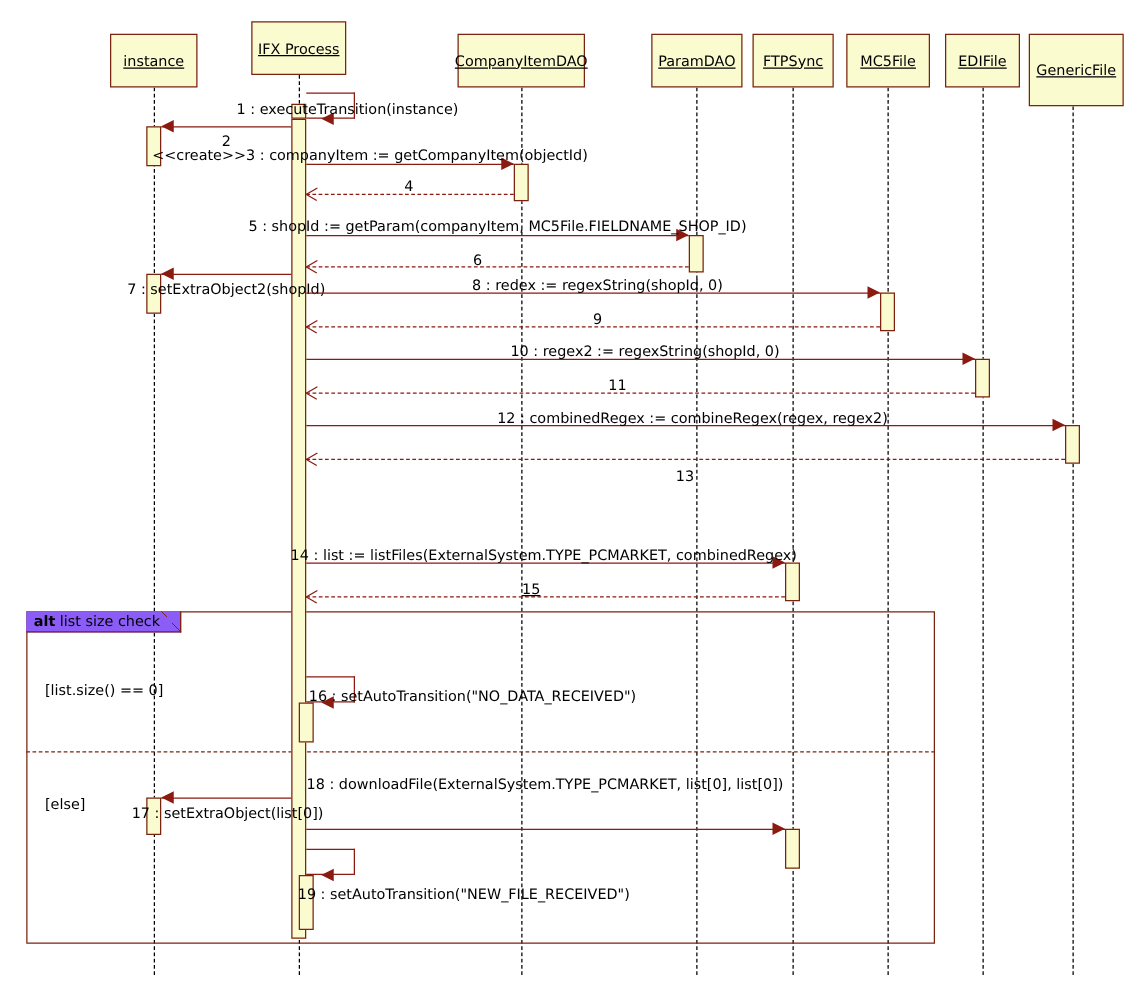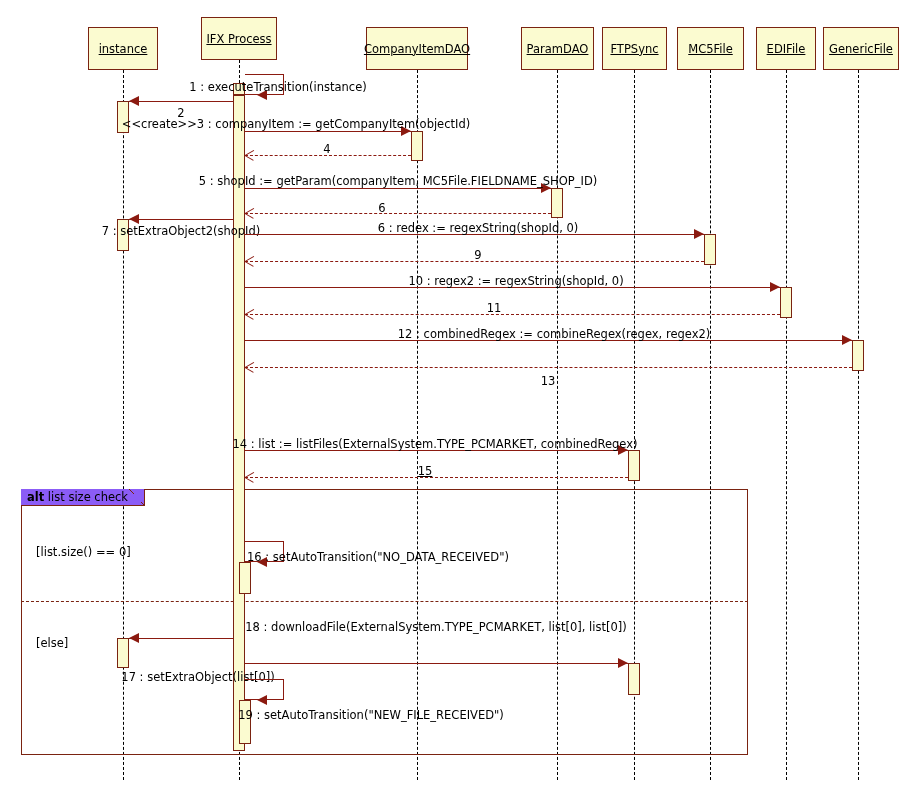--- a/index.html
+++ b/index.html
@@ -93,21 +93,21 @@
       </div>
       <div class="lifeline-dash" style="left: 710px; top: 70px; height: 710px;"></div>
       <div class="lifeline-head" style="left: 677px; top: 27px; width: 67px; height: 43px;">
         <span>MC5File</span>
       </div>
       <div class="lifeline-dash" style="left: 786px; top: 70px; height: 710px;"></div>
       <div class="lifeline-head" style="left: 756px; top: 27px; width: 60px; height: 43px;">
         <span>EDIFile</span>
       </div>
       <div class="lifeline-dash" style="left: 858px; top: 70px; height: 710px;"></div>
-      <div class="lifeline-head" style="left: 823px; top: 27px; width: 76px; height: 43px;">
+      <div class="lifeline-head" style="left: 823px; top: 27px; width: 76px; height: 58px;">
         <span>GenericFile</span>
       </div>
     </div>
   <div id="layer-frame">
       <div class="frame" style="left: 21px; top: 489px; width: 727px; height: 266px;"></div>
       <div class="frame-divider" style="left: 21px; top: 601px; width: 727px;"></div>
       <div class="frame-tag" style="left: 21px; top: 489px;"><b>alt</b> <span>list size check</span><span class="slash"></span></div>
       <div class="guard" style="left: 36px; top: 524px;">[list.size() == 0]</div>
       <div class="guard" style="left: 36px; top: 615px;">[else]</div>
     </div>
@@ -150,21 +150,21 @@
       <div class="openhead" style="left: 245px; top: 213px;">
         <i style="transform: rotate(-30deg);"></i>
         <i style="transform: rotate(30deg);"></i>
       </div>
       <div class="msg-label center" style="left: 382px; top: 201px;">6</div>
       <div class="msg-line" style="left: 129px; top: 219px; width: 104px;"></div>
       <div class="arrowhead left" style="left: 129px; top: 214px;"></div>
       <div class="msg-label center" style="left: 181px; top: 224px;">7 : setExtraObject2(shopId)</div>
       <div class="msg-line" style="left: 245px; top: 234px; width: 459px;"></div>
       <div class="arrowhead right" style="left: 694px; top: 229px;"></div>
-      <div class="msg-label center" style="left: 478px; top: 221px;">6 : redex := regexString(shopId, 0)</div>
+      <div class="msg-label center" style="left: 478px; top: 221px;">8 : redex := regexString(shopId, 0)</div>
       <div class="msg-line ret" style="left: 245px; top: 261px; width: 459px;"></div>
       <div class="openhead" style="left: 245px; top: 261px;">
         <i style="transform: rotate(-30deg);"></i>
         <i style="transform: rotate(30deg);"></i>
       </div>
       <div class="msg-label center" style="left: 478px; top: 248px;">9</div>
       <div class="msg-line" style="left: 245px; top: 287px; width: 535px;"></div>
       <div class="arrowhead right" style="left: 770px; top: 282px;"></div>
       <div class="msg-label center" style="left: 516px; top: 274px;">10 : regex2 := regexString(shopId, 0)</div>
       <div class="msg-line ret" style="left: 245px; top: 314px; width: 535px;"></div>
@@ -189,21 +189,21 @@
       <div class="openhead" style="left: 245px; top: 477px;">
         <i style="transform: rotate(-30deg);"></i>
         <i style="transform: rotate(30deg);"></i>
       </div>
       <div class="msg-label center" style="left: 425px; top: 464px; text-decoration: underline;">15</div>
       <div class="selfmsg" style="left: 245px; top: 541px; width: 39px; height: 21px;"></div>
       <div class="arrowhead left" style="left: 257px; top: 557px;"></div>
       <div class="msg-label center" style="left: 378px; top: 550px;">16 : setAutoTransition("NO_DATA_RECEIVED")</div>
       <div class="msg-line" style="left: 129px; top: 638px; width: 104px;"></div>
       <div class="arrowhead left" style="left: 129px; top: 633px;"></div>
-      <div class="msg-label center" style="left: 198px; top: 643px; margin-top: 27px;">17 : setExtraObject(list[0])</div>
+      <div class="msg-label center" style="left: 182px; top: 643px;">17 : setExtraObject(list[0])</div>
       <div class="msg-line" style="left: 245px; top: 663px; width: 383px;"></div>
       <div class="arrowhead right" style="left: 618px; top: 658px;"></div>
       <div class="msg-label center" style="left: 436px; top: 620px;">18 : downloadFile(ExternalSystem.TYPE_PCMARKET, list[0], list[0])</div>
       <div class="selfmsg" style="left: 245px; top: 679px; width: 39px; height: 21px;"></div>
       <div class="arrowhead left" style="left: 257px; top: 695px;"></div>
       <div class="msg-label center" style="left: 371px; top: 708px;">19 : setAutoTransition("NEW_FILE_RECEIVED")</div>
     </div>
 </div>
 
 </body></html>

